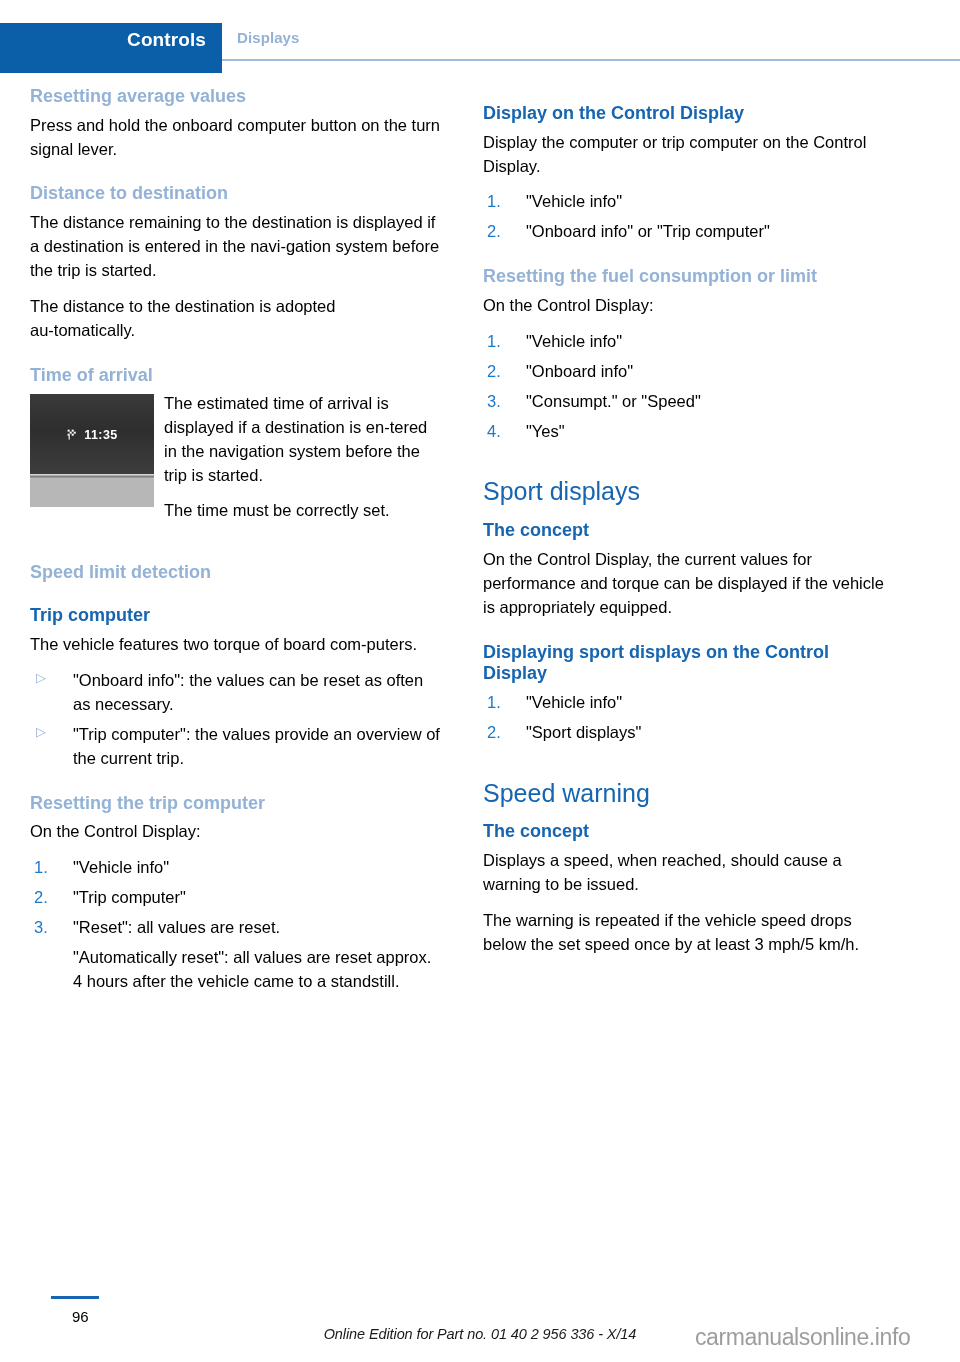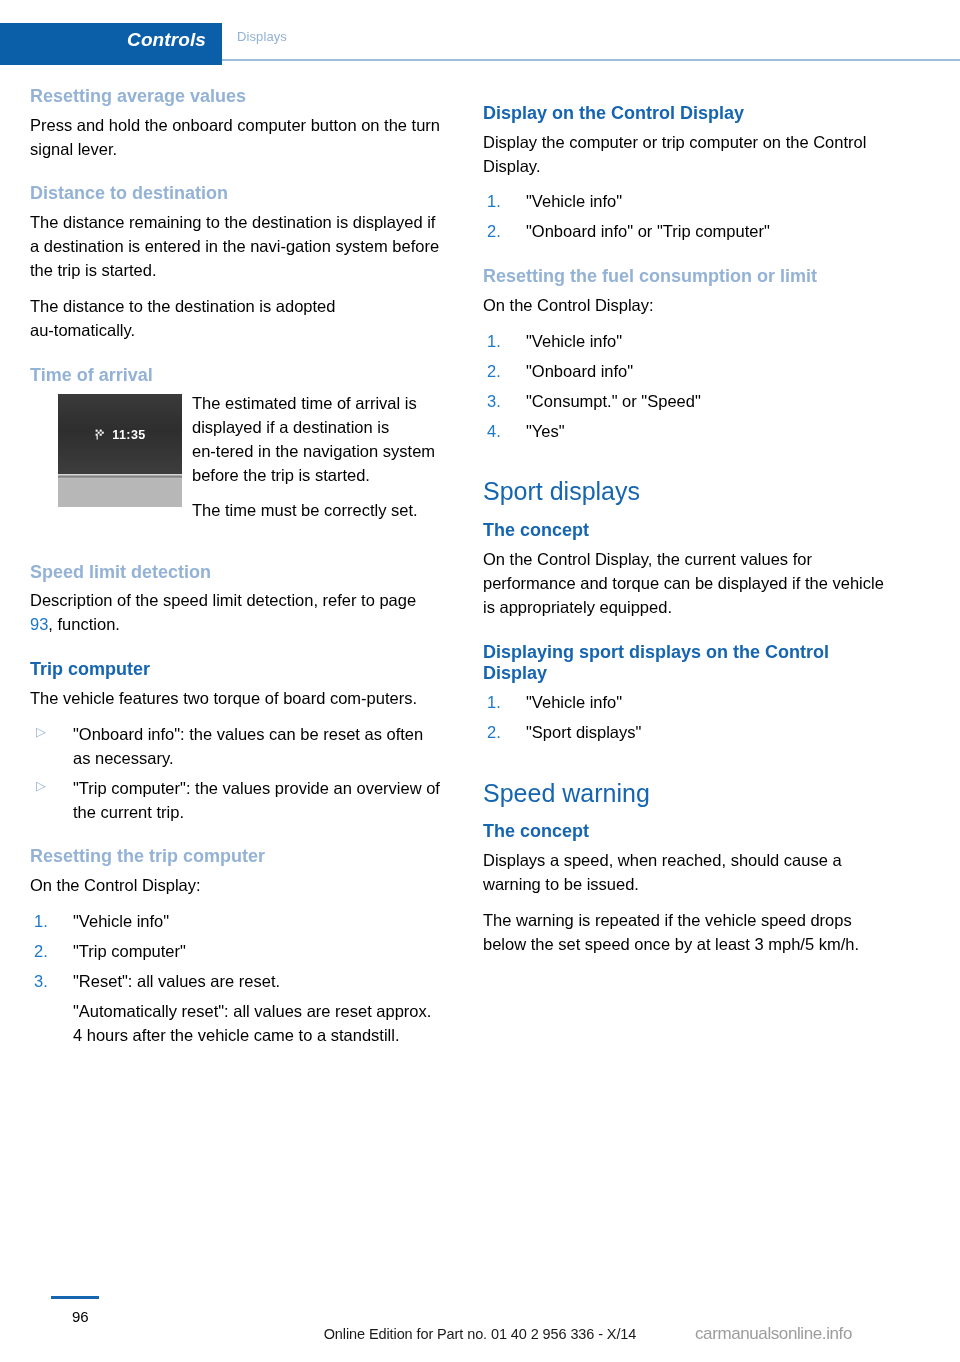--- a/index.html
+++ b/index.html
@@ -22,41 +22,40 @@
     top: 0;
     left: 0;
     width: 960px;
     height: 68px;
   }
   .tab-active {
     position: absolute;
     left: 0;
     top: 23px;
     width: 222px;
-    height: 42px;
+    height: 50px;
     background: #0B5EA8;
     box-sizing: border-box;
-    font-style: italic;
   }
   .tab-active-label {
     position: absolute;
     right: 16px;
     top: 6px;
     color: #ffffff;
     font-size: 19px;
     font-weight: bold;
     letter-spacing: 0.1px;
   }
   .tab-inactive-label {
     position: absolute;
     left: 237px;
     top: 29px;
     color: #93B2D6;
-    font-size: 13px;
-    font-weight: normal;
+    font-size: 15px;
+    font-weight: bold;
     letter-spacing: 0.1px;
     text-align: right;
   }
   .header-rule {
     position: absolute;
     left: 222px;
     top: 59px;
     width: 738px;
     height: 2px;
     background: #9FBDDD;
@@ -145,21 +144,20 @@
   .figure-block {
     position: relative;
     margin-bottom: 4px;
     overflow: hidden;
   }
   .figure-img {
     float: left;
     width: 124px;
     margin-right: 10px;
     margin-top: 2px;
-    margin-left: 28px;
   }
   .screen {
     width: 124px;
     height: 80px;
     background: linear-gradient(180deg, #3a3a3a 0%, #2e2e2e 45%, #3d3d3d 100%);
     position: relative;
   }
   .screen-row {
     position: absolute;
     left: 0;
@@ -223,26 +221,27 @@
   }
   .footer-edition {
     position: absolute;
     left: 0;
     top: 44px;
     width: 960px;
     text-align: center;
     font-size: 14.5px;
     color: #1a1a1a;
     letter-spacing: -0.1px;
+    font-style: italic;
   }
   .watermark {
     position: absolute;
     left: 695px;
     top: 42px;
-    font-size: 17px;
+    font-size: 23px;
     color: #9d9d9d;
     letter-spacing: -0.4px;
     white-space: nowrap;
   }
 </style>
 </head>
 <body>
 
 <div class="header">
   <div class="tab-active">
@@ -286,21 +285,20 @@
         <div class="screen-edge"></div>
         <div class="screen-base"></div>
       </div>
       <div class="figure-text">
         <p class="body">The estimated time of arrival is displayed if a destination is en‑tered in the navigation system before the trip is started.</p>
         <p class="body">The time must be correctly set.</p>
       </div>
     </div>
 
     <h3 class="t3" style="margin-top:28px">Speed limit detection</h3>
-    <p class="body"><span>Description of the speed limit detection, refer to page </span><span class="pageref">93</span><span>, function.</span></p>
 
     <h2 class="t2">Trip computer</h2>
     <p class="body">The vehicle features two torque of board com‑puters.</p>
     <ul class="triaglist">
       <li>
         <span class="marker">▷</span>
         <span>"Onboard info": the values can be reset as often as necessary.</span>
       </li>
       <li>
         <span class="marker">▷</span>

